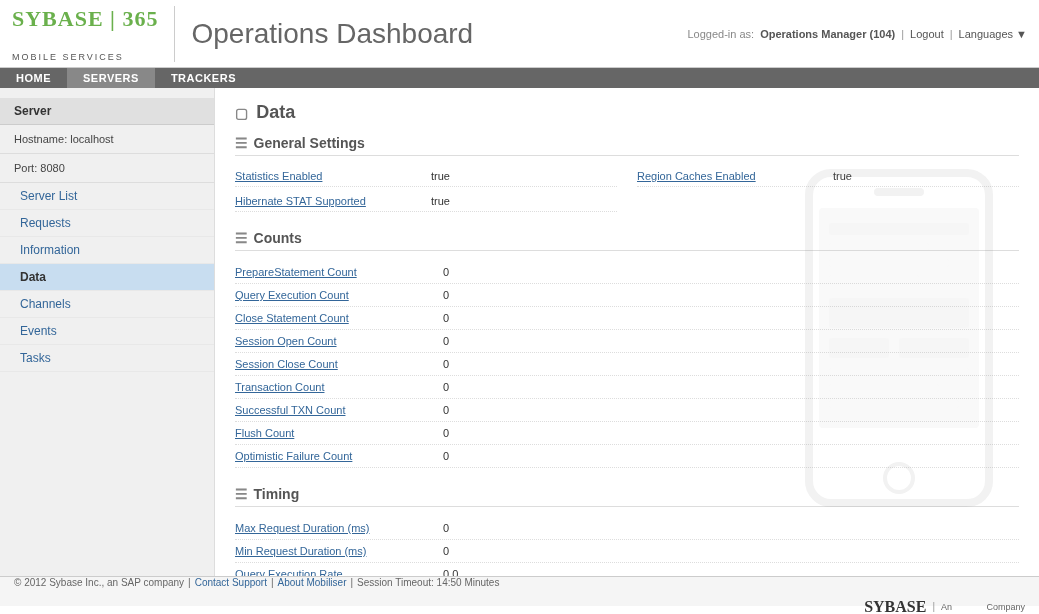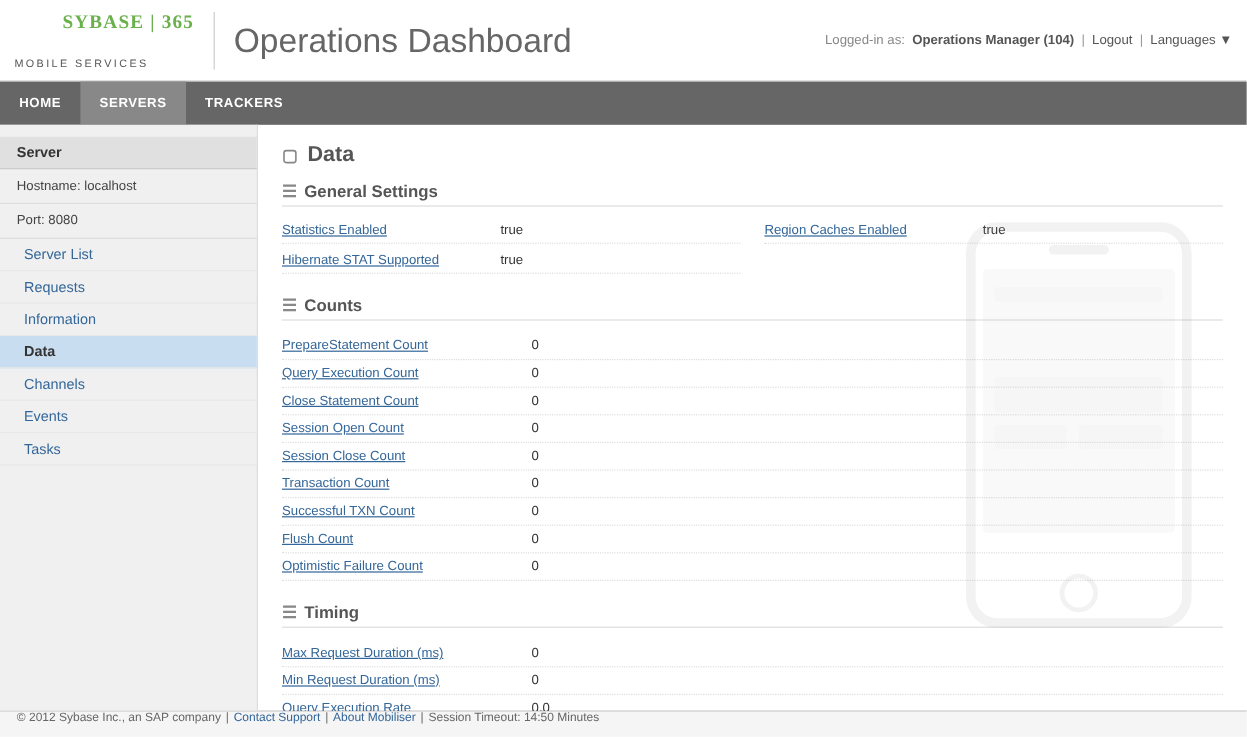--- a/index.html
+++ b/index.html
@@ -17,26 +17,25 @@
     #logo-area {
       display: flex;
       flex-direction: column;
       align-items: flex-start;
       border-right: 1px solid #ccc;
       padding-right: 16px;
       margin-right: 16px;
       min-width: 160px;
     }
     #logo-sybase {
-      font-size: 16px;
+      font-size: 22px;
       font-weight: bold;
       color: #1a1a1a;
       letter-spacing: 1px;
       font-family: Georgia, serif;
-      margin-left: 40px;
     }
     #logo-sybase span {
       color: #6ab04c;
     }
     #logo-mobile {
       font-size: 9px;
       color: #555;
       letter-spacing: 2px;
       text-transform: uppercase;
       margin-top: 20px;
@@ -54,21 +53,21 @@
       align-items: center;
       gap: 6px;
     }
     #header-right .sep { color: #999; }
     #header-right a { color: #555; text-decoration: none; cursor: pointer; }
     .logged-in-label { color: #888; }
 
     
     #navbar {
       background: #666;
-      height: 36px;
+      height: 20px;
       display: flex;
       align-items: stretch;
     }
     .nav-tab {
       padding: 0 16px;
       display: flex;
       align-items: center;
       color: #fff;
       font-size: 11px;
       font-weight: bold;
@@ -195,21 +194,21 @@
     .general-label {
       font-size: 11px;
       color: #336699;
       text-decoration: underline;
       cursor: pointer;
       min-width: 180px;
     }
     .general-value {
       font-size: 11px;
       color: #333;
-      margin-left: 2px;
+      margin-left: 16px;
     }
 
     .section-block { margin-bottom: 18px; }
 
     
     #footer {
       background: #f5f5f5;
       border-top: 1px solid #ccc;
       height: 30px;
       display: flex;

